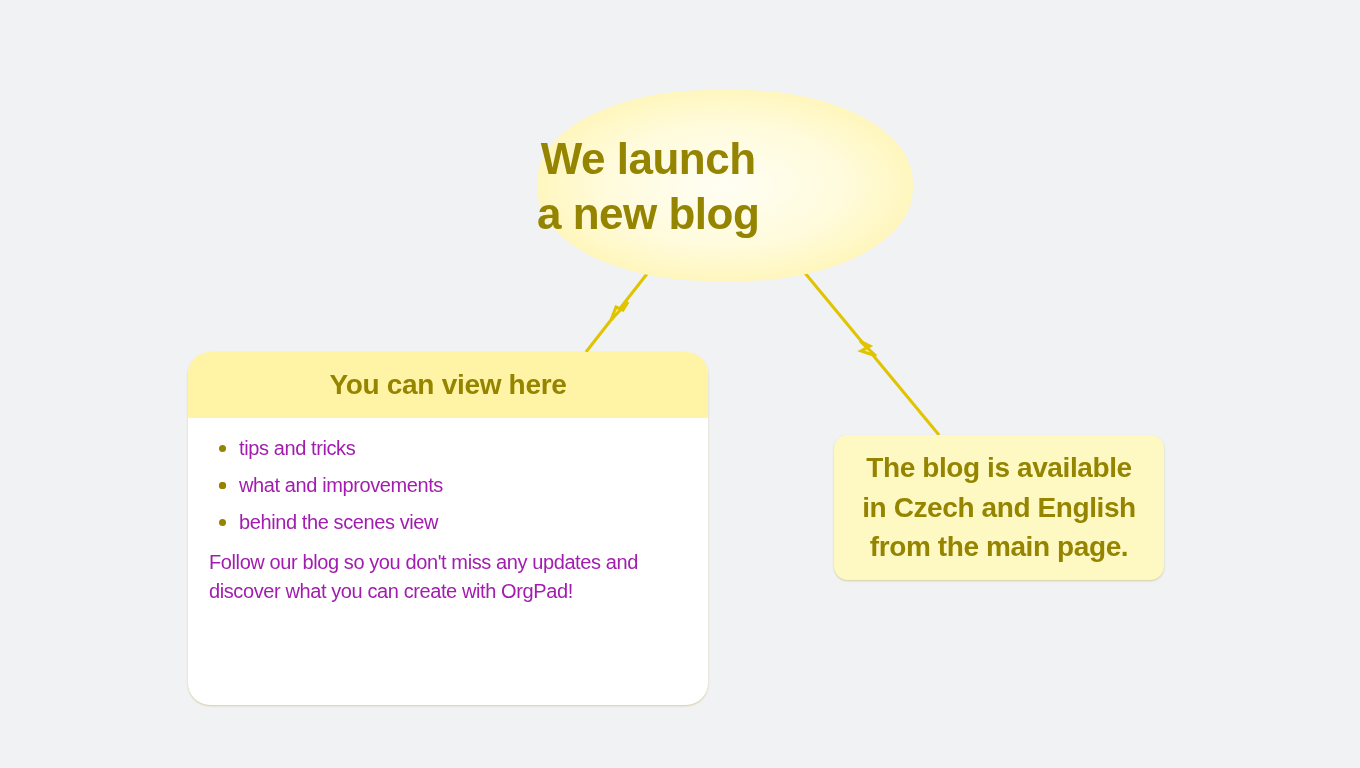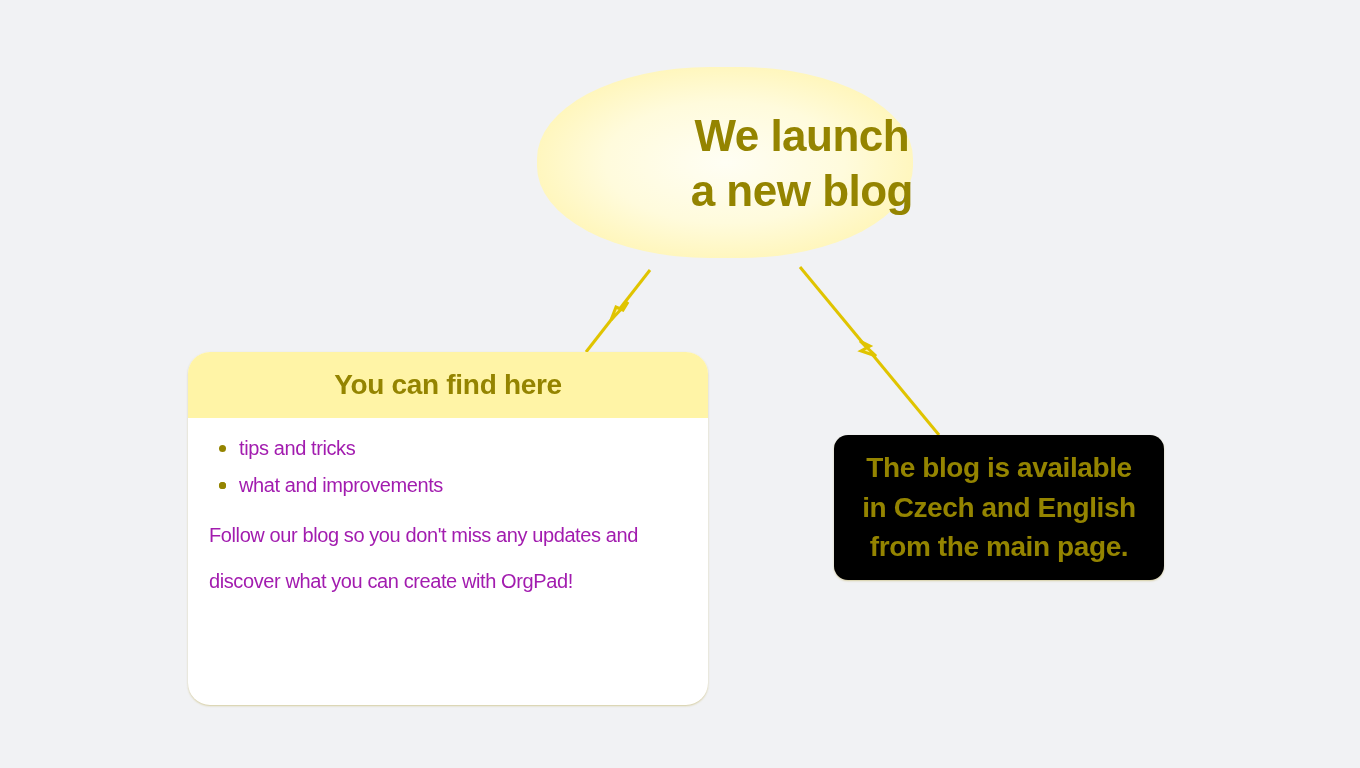--- a/index.html
+++ b/index.html
@@ -8,24 +8,24 @@
       background: #f1f2f4;
       position: relative;
       overflow: hidden;
       font-family: "Liberation Sans", "DejaVu Sans", sans-serif;
     }
     .canvas { position: absolute; inset: 0; }
     svg.links { position: absolute; left: 0; top: 0; width: 1360px; height: 768px; pointer-events: none; }
 
     .main-node {
       position: absolute;
-      left: 537px; top: 67px; width: 376px; height: 191px;
+      left: 537px; top: 90px; width: 376px; height: 191px;
       border-radius: 46% / 48%;
       background: radial-gradient(ellipse at center, #fffef4 0%, #fffbdc 45%, #fff5b4 80%, #fff29f 100%);
-      display: flex; align-items: center; justify-content: flex-end;
+      display: flex; align-items: center; justify-content: flex-start;
       text-align: center;
     }
     .main-node .title {
       color: #948400;
       font-weight: bold;
       font-size: 44px;
       line-height: 55px;
       letter-spacing: -0.5px;
       white-space: pre-line;
     }
@@ -50,27 +50,27 @@
     .card-body ul { list-style: none; margin: 0; padding: 0 0 0 10px; }
     .card-body li {
       font-size: 20px; line-height: 36.8px; position: relative; padding-left: 20px;
       letter-spacing: -0.4px;
     }
     .card-body li .dot {
       position: absolute; left: 0; top: 15px; width: 7px; height: 7px; border-radius: 50%;
       background: #948400;
     }
     .card-body p {
-      margin: 8px 0 0 0; font-size: 20px; line-height: 46px; letter-spacing: -0.4px;
+      margin: 8px 0 0 0; font-size: 20px; line-height: 29px; letter-spacing: -0.4px;
     }
 
     .note {
       position: absolute;
       left: 834px; top: 435px; width: 330px; height: 145px;
-      background: #000000;
+      background: #fef9c3;
       border-radius: 14px;
       box-shadow: 0 1px 2px rgba(180,160,60,0.45);
       display: flex; align-items: center; justify-content: center;
       text-align: center;
     }
     .note .t {
       color: #948400; font-weight: bold; font-size: 28px; line-height: 39.5px;
       letter-spacing: -0.4px; white-space: pre-line;
     }
   </style>
@@ -92,27 +92,28 @@
     </g>
   </svg>
 
   <div class="main-node">
     <span class="title">We launch
 a new blog</span>
   </div>
 
   <div class="card">
     <div class="card-header">
-      <span class="h">You can find here</span>
+      <span class="h">You can view here</span>
     </div>
     <div class="card-body">
       <ul>
         <li><span class="dot"></span><span>tips and tricks</span></li>
         <li><span class="dot"></span></li>
         <li><span class="dot"></span><span>what and improvements</span></li>
+        <li><span class="dot"></span><span>behind the scenes view</span></li>
       </ul>
       <p>Follow our blog so you don't miss any updates and discover what you can create with OrgPad!</p>
     </div>
   </div>
 
   <div class="note">
     <span class="t">The blog is available
 in Czech and English
 from the main page.</span>
   </div>

